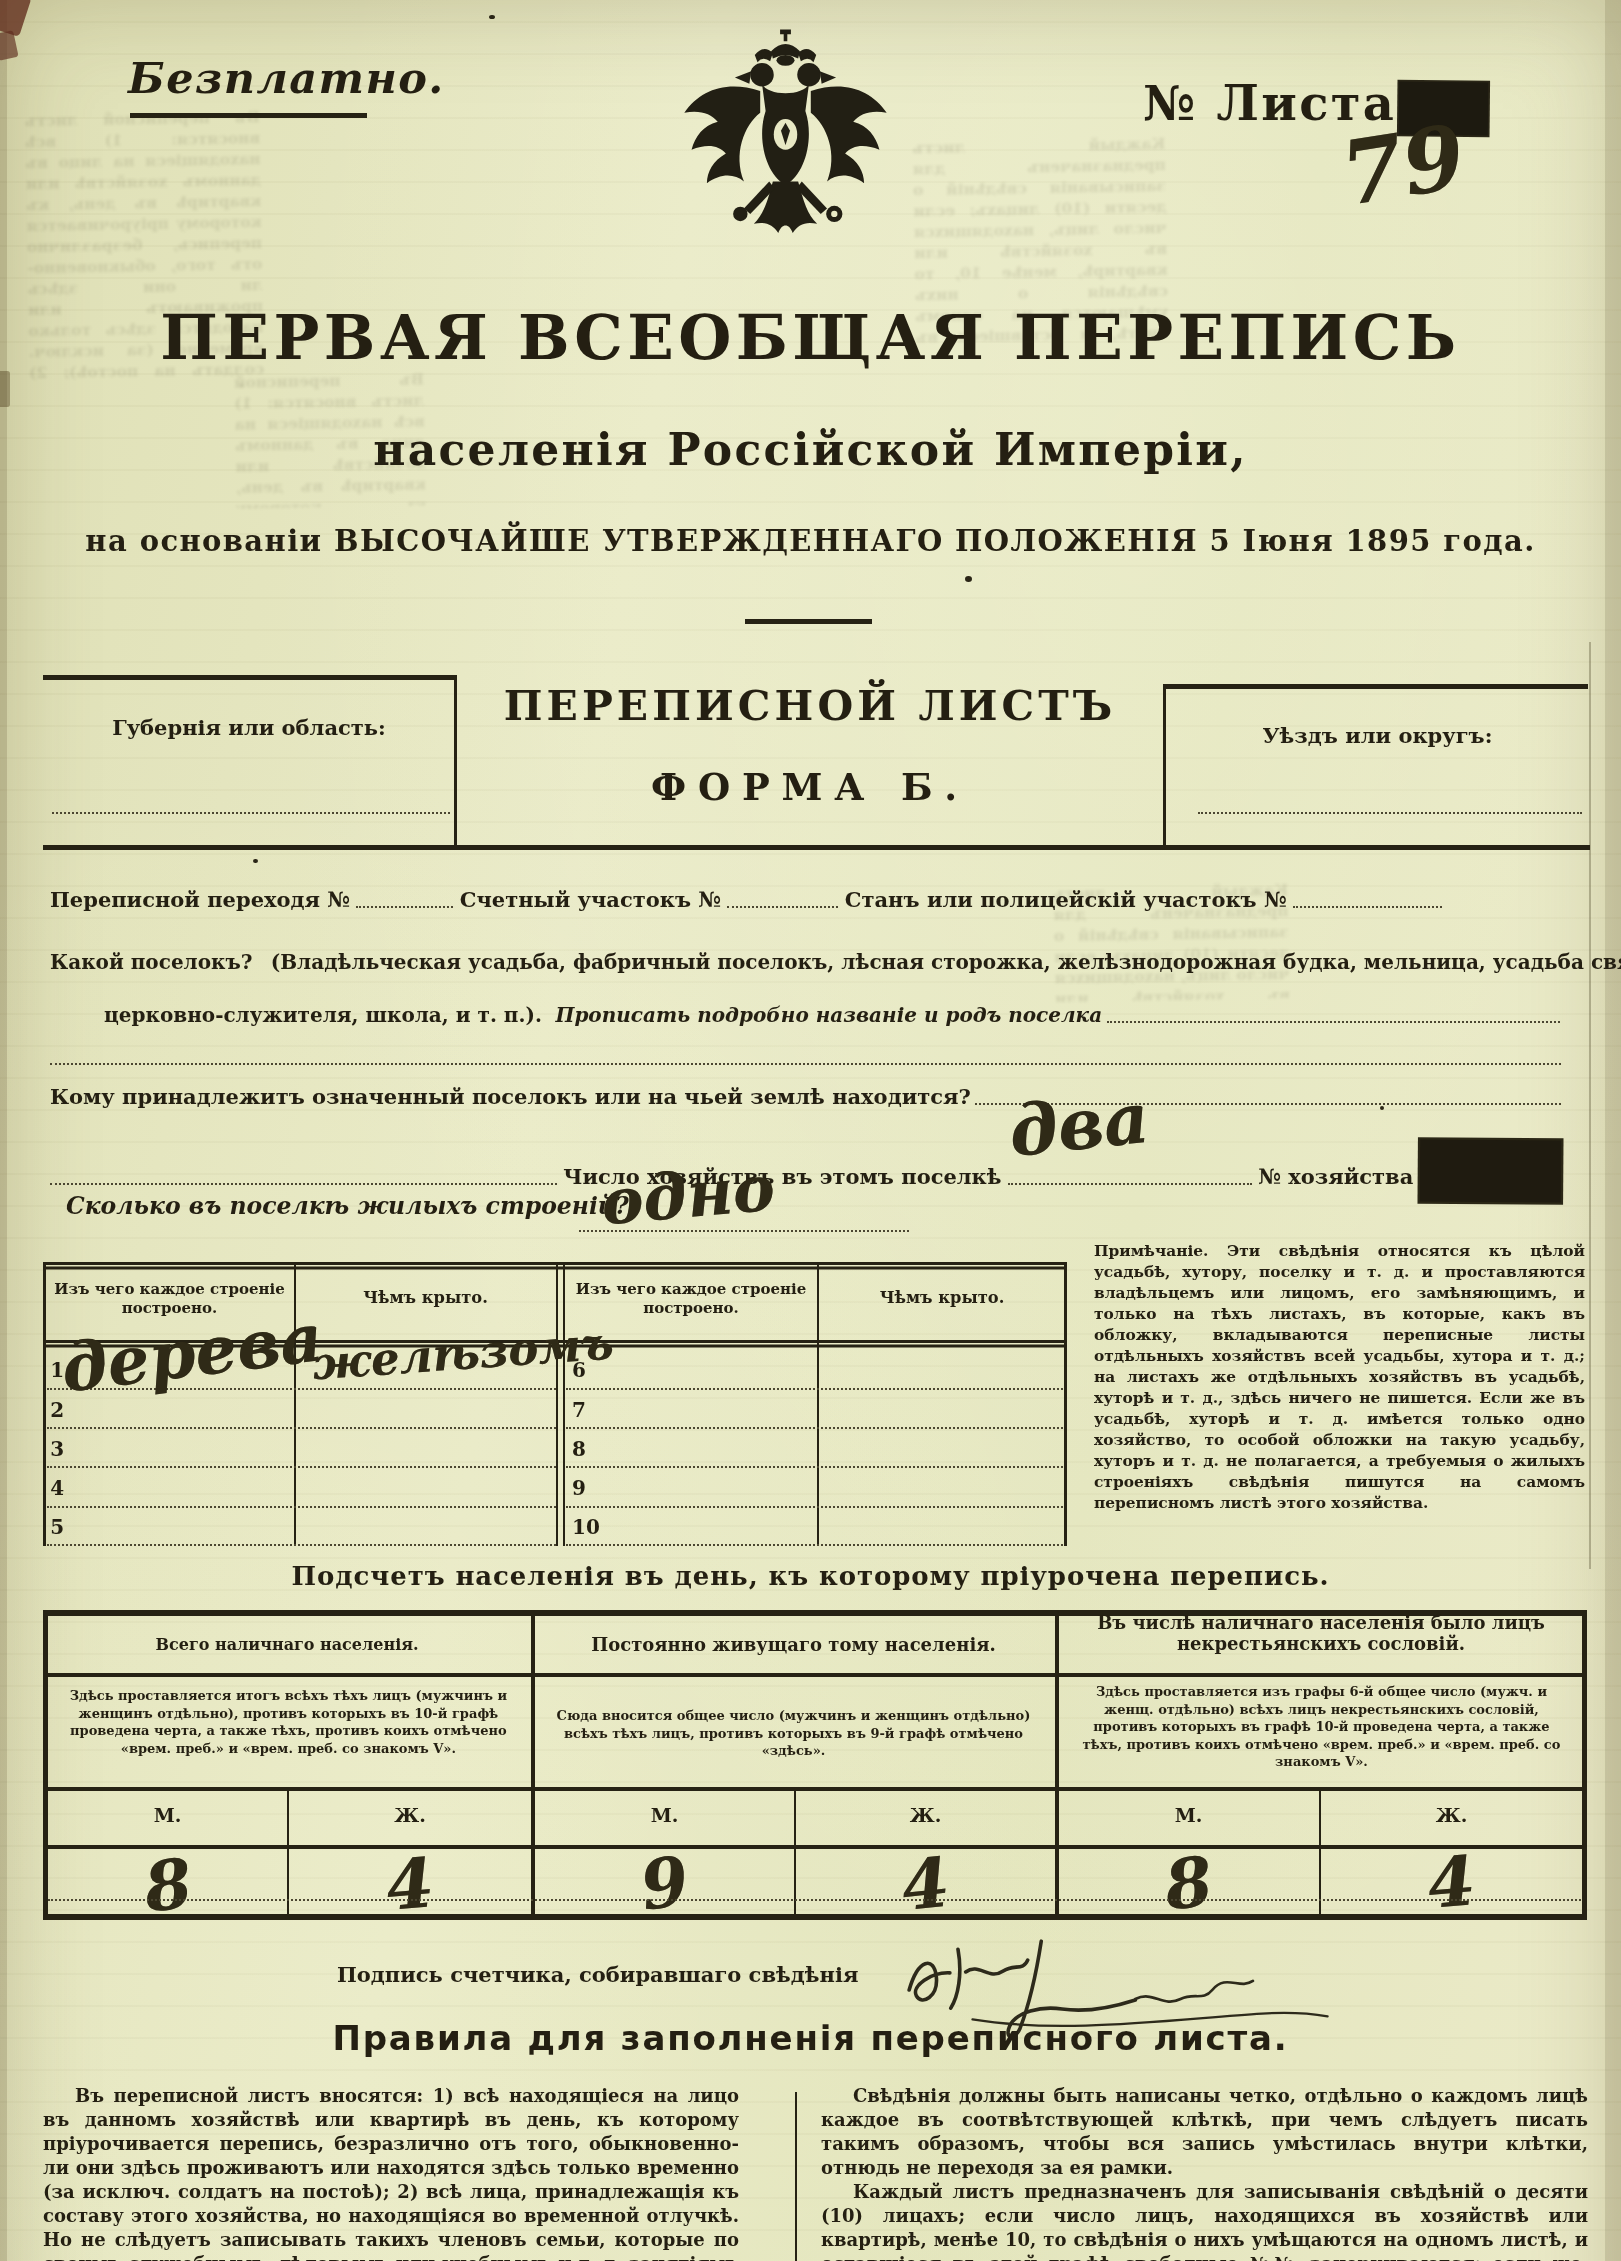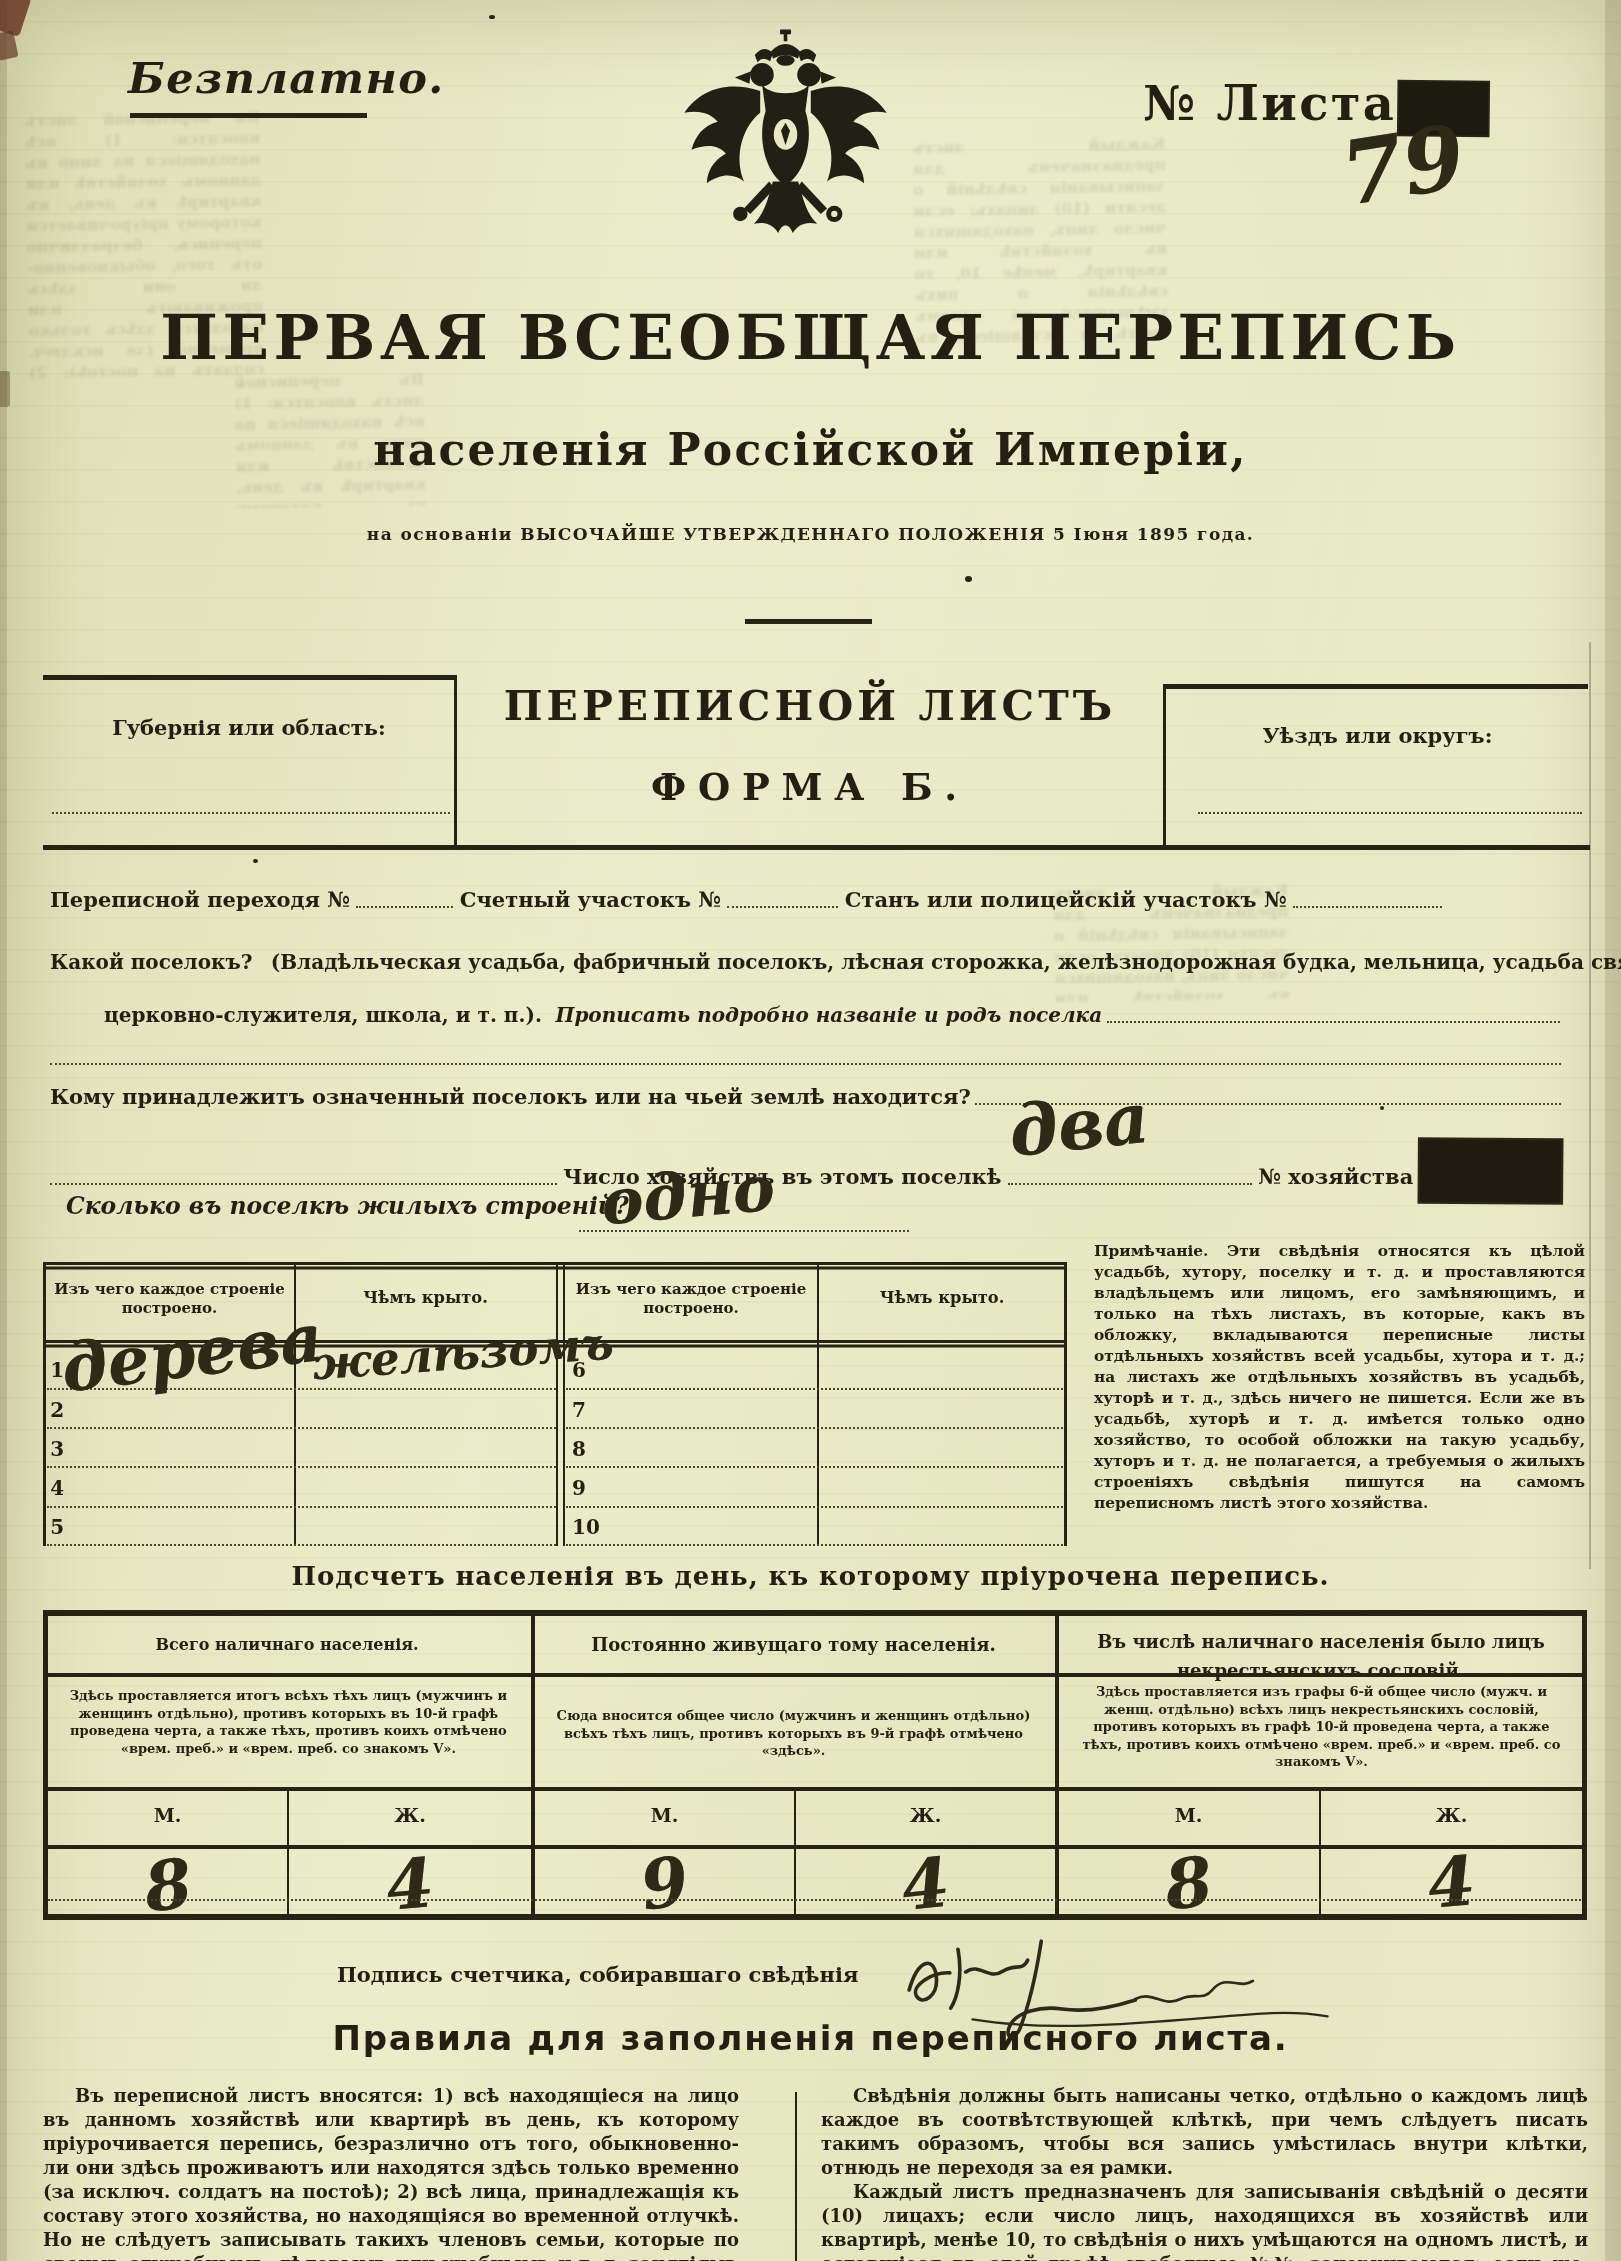--- a/index.html
+++ b/index.html
@@ -93,21 +93,21 @@
       </g>
     </svg>
   </div>
 
   <div class="abs b nowrap" style="left:1143px;top:75px;font-size:48px;letter-spacing:2.3px;">№ Листа</div>
   <div class="abs" style="left:1399px;top:82px;width:89px;height:53px;background:#1d1a10;transform:rotate(.6deg);box-shadow:0 0 0 1.8px #2a2617;"></div>
   <div class="abs hand" style="left:1342px;top:113px;font-size:88px;transform:rotate(-9deg);">79</div>
 
   <div class="abs b ctr nowrap" style="left:0;top:302px;width:1621px;font-size:61px;letter-spacing:4.5px;">ПЕРВАЯ ВСЕОБЩАЯ ПЕРЕПИСЬ</div>
   <div class="abs b ctr nowrap" style="left:0;top:424px;width:1621px;font-size:44px;letter-spacing:2.3px;">населенія Россійской Имперіи,</div>
-  <div class="abs b ctr nowrap" style="left:0;top:524px;width:1621px;font-size:17px;letter-spacing:1.4px;">на основаніи ВЫСОЧАЙШЕ УТВЕРЖДЕННАГО ПОЛОЖЕНІЯ 5 Іюня 1895 года.</div>
+  <div class="abs b ctr nowrap" style="left:0;top:524px;width:1621px;font-size:29px;letter-spacing:1.4px;">на основаніи ВЫСОЧАЙШЕ УТВЕРЖДЕННАГО ПОЛОЖЕНІЯ 5 Іюня 1895 года.</div>
   <div class="abs rule" style="left:745px;top:619px;width:127px;height:5.4px;"></div>
 
   <div class="abs rule" style="left:43px;top:675px;width:414px;height:4.5px;"></div>
   <div class="abs rule" style="left:454px;top:675px;width:3.2px;height:175px;"></div>
   <div class="abs b ctr nowrap" style="left:50px;top:715px;width:398px;font-size:21px;">Губернія или область:</div>
   <div class="abs dots" style="left:52px;top:787px;width:398px;height:25px;"></div>
 
   <div class="abs b ctr nowrap" style="left:457px;top:682px;width:706px;font-size:41px;letter-spacing:4.1px;">ПЕРЕПИСНОЙ ЛИСТЪ</div>
   <div class="abs b ctr nowrap" style="left:457px;top:765px;width:706px;font-size:37px;letter-spacing:11.8px;">ФОРМА Б.</div>
 
@@ -207,21 +207,21 @@
 
   <div class="abs" style="left:43px;top:1610px;width:1544px;height:312px;">
     <div class="abs rule" style="left:0;top:0;width:1544px;height:5.9px;"></div>
     <div class="abs rule" style="left:0;top:0;width:4.5px;height:309px;"></div>
     <div class="abs rule" style="left:1539px;top:0;width:4.5px;height:309px;"></div>
     <div class="abs rule" style="left:488px;top:0;width:3.6px;height:309px;"></div>
     <div class="abs rule" style="left:1012px;top:0;width:3.6px;height:309px;"></div>
 
     <div class="abs b ctr" style="left:13.6px;top:22.6px;width:461px;font-size:16px;line-height:23.5px;">Всего наличнаго населенія.</div>
     <div class="abs b ctr" style="left:502px;top:22.6px;width:497px;font-size:18px;line-height:23.5px;">Постоянно живущаго тому населенія.</div>
-    <div class="abs b ctr" style="left:1027px;top:17px;width:502px;font-size:18px;line-height:29px;">Въ числѣ наличнаго населенія было лицъ некрестьянскихъ сословій.</div>
+    <div class="abs b ctr" style="left:1027px;top:2px;width:502px;font-size:18px;line-height:21px;">Въ числѣ наличнаго населенія было лицъ некрестьянскихъ сословій.</div>
 
     <div class="abs rule" style="left:4.5px;top:63px;width:484px;height:3.6px;"></div>
     <div class="abs rule" style="left:492px;top:63px;width:520px;height:3.6px;"></div>
     <div class="abs rule" style="left:1015px;top:63px;width:524px;height:3.6px;"></div>
 
     <div class="abs b ctr jst" style="left:20.4px;top:77px;width:450px;font-size:13px;line-height:17.6px;text-align:center;">Здѣсь проставляется итогъ всѣхъ тѣхъ лицъ (мужчинъ и женщинъ отдѣльно), противъ которыхъ въ 10-й графѣ проведена черта, а также тѣхъ, противъ коихъ отмѣчено «врем. преб.» и «врем. преб. со знакомъ V».</div>
     <div class="abs b ctr" style="left:511px;top:97px;width:479px;font-size:13px;line-height:17.6px;">Сюда вносится общее число (мужчинъ и женщинъ отдѣльно) всѣхъ тѣхъ лицъ, противъ которыхъ въ 9-й графѣ отмѣчено «здѣсь».</div>
     <div class="abs b ctr" style="left:1033px;top:73px;width:491px;font-size:13px;line-height:17.6px;">Здѣсь проставляется изъ графы 6-й общее число (мужч. и женщ. отдѣльно) всѣхъ лицъ некрестьянскихъ сословій, противъ которыхъ въ графѣ 10-й проведена черта, а также тѣхъ, противъ коихъ отмѣчено «врем. преб.» и «врем. преб. со знакомъ V».</div>
 
     <div class="abs rule" style="left:4.5px;top:177px;width:484px;height:3.6px;"></div>

